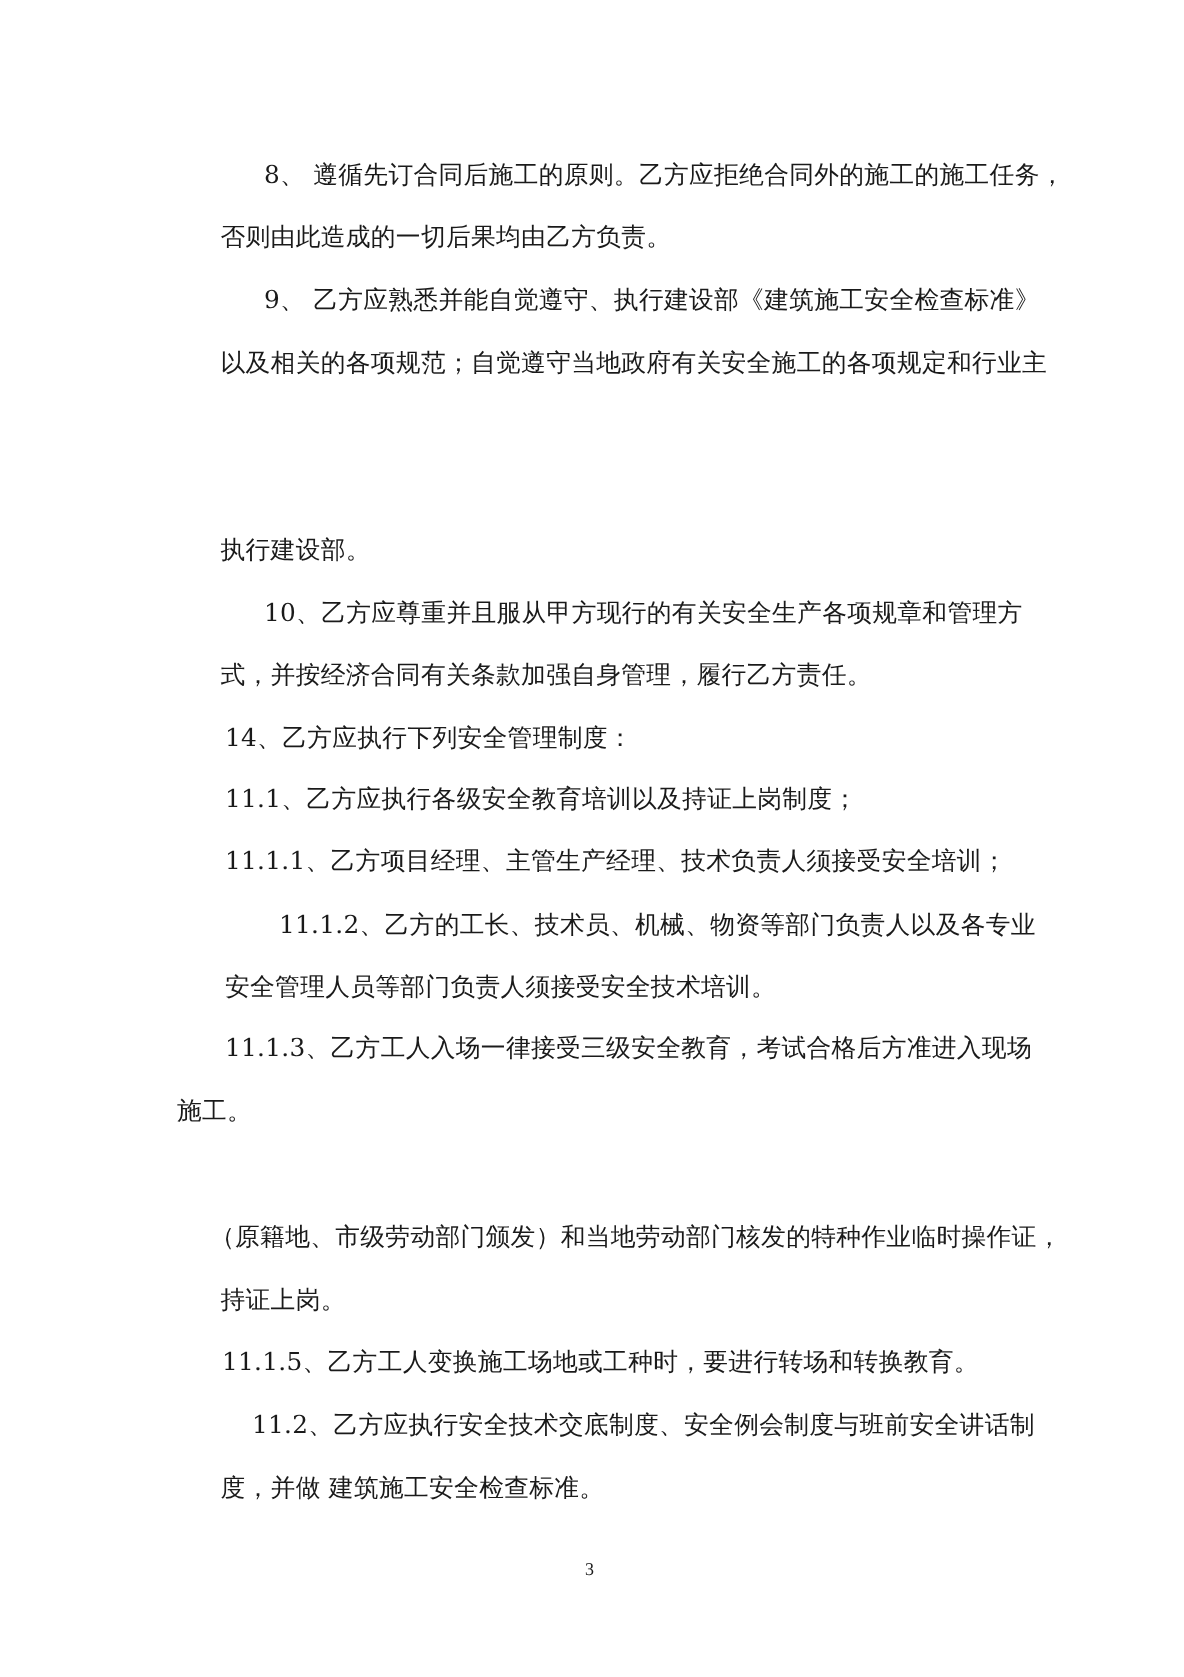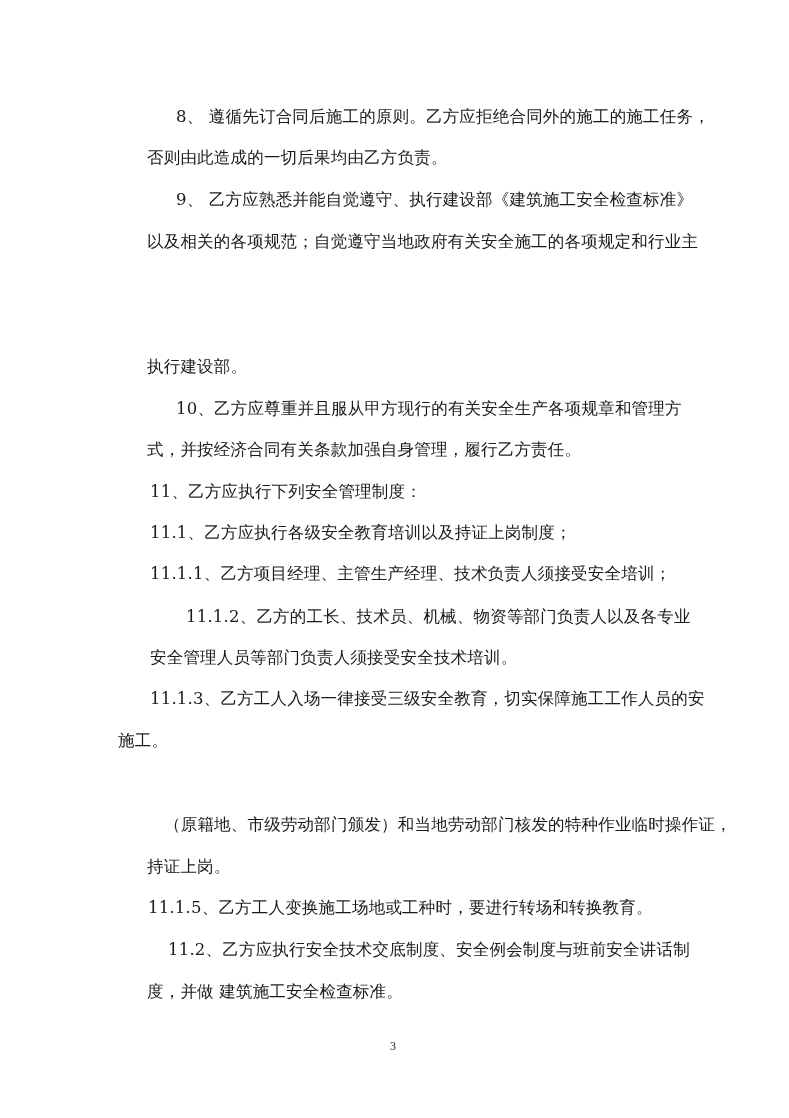--- a/index.html
+++ b/index.html
@@ -42,27 +42,27 @@
 <body>
 
 <div class="page">
   <div class="line" style="left:176px; top:106px;">8、 遵循先订合同后施工的原则。乙方应拒绝合同外的施工的施工任务，</div>
   <div class="line" style="left:147px; top:147px;">否则由此造成的一切后果均由乙方负责。</div>
   <div class="line" style="left:176px; top:189px;">9、 乙方应熟悉并能自觉遵守、执行建设部《建筑施工安全检查标准》</div>
   <div class="line" style="left:147px; top:231px;text-align:right;">以及相关的各项规范；自觉遵守当地政府有关安全施工的各项规定和行业主</div>
   <div class="line" style="left:147px; top:356px;">执行建设部。</div>
   <div class="line" style="left:176px; top:398px;">10、乙方应尊重并且服从甲方现行的有关安全生产各项规章和管理方</div>
   <div class="line" style="left:147px; top:439px;">式，并按经济合同有关条款加强自身管理，履行乙方责任。</div>
-  <div class="line" style="left:150px; top:481px;">11、乙方应执行下列安全管理制度：</div>
+  <div class="line" style="left:150px; top:481px;">14、乙方应执行下列安全管理制度：</div>
   <div class="line" style="left:150px; top:522px;">11.1、乙方应执行各级安全教育培训以及持证上岗制度；</div>
   <div class="line" style="left:150px; top:563px;">11.1.1、乙方项目经理、主管生产经理、技术负责人须接受安全培训；</div>
   <div class="line" style="left:186px; top:606px;">11.1.2、乙方的工长、技术员、机械、物资等部门负责人以及各专业</div>
   <div class="line" style="left:150px; top:647px;">安全管理人员等部门负责人须接受安全技术培训。</div>
-  <div class="line" style="left:150px; top:688px;">11.1.3、乙方工人入场一律接受三级安全教育，切实保障施工工作人员的安</div>
+  <div class="line" style="left:150px; top:688px;">11.1.3、乙方工人入场一律接受三级安全教育，考试合格后方准进入现场</div>
   <div class="line" style="left:118px; top:730px;">施工。</div>
-  <div class="line" style="left:140px; top:814px;margin-left:24px;">（原籍地、市级劳动部门颁发）和当地劳动部门核发的特种作业临时操作证，</div>
+  <div class="line" style="left:140px; top:814px;">（原籍地、市级劳动部门颁发）和当地劳动部门核发的特种作业临时操作证，</div>
   <div class="line" style="left:147px; top:856px;">持证上岗。</div>
   <div class="line" style="left:148px; top:897px;">11.1.5、乙方工人变换施工场地或工种时，要进行转场和转换教育。</div>
   <div class="line" style="left:168px; top:939px;">11.2、乙方应执行安全技术交底制度、安全例会制度与班前安全讲话制</div>
   <div class="line" style="left:147px; top:981px;">度，并做 建筑施工安全检查标准。</div>
 
   <div class="page-number">3</div>
 </div>
 
 </body></html>

